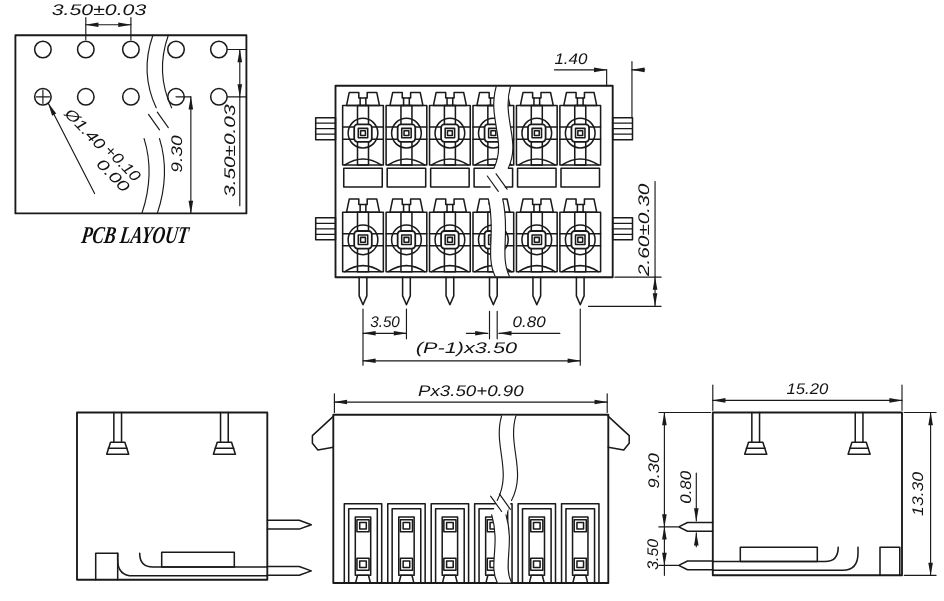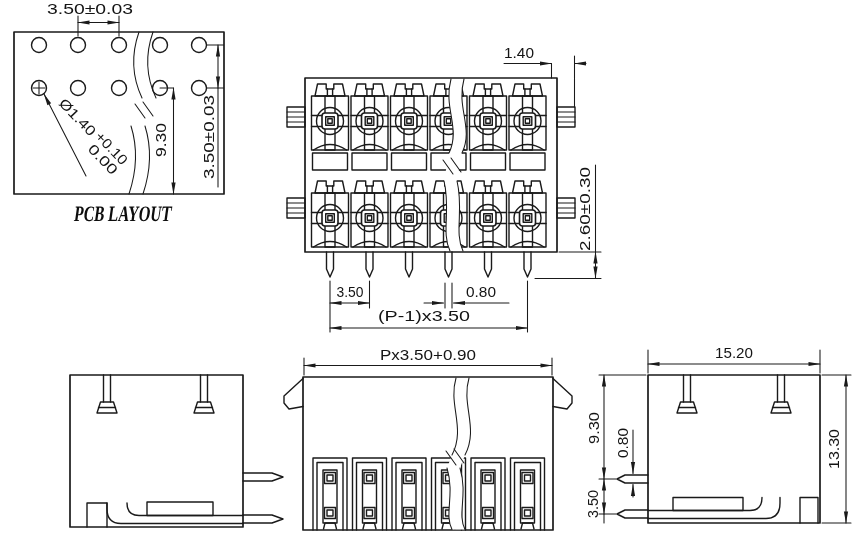--- a/index.html
+++ b/index.html
@@ -1,16 +1,16 @@
 <!DOCTYPE html>
 <html><head>
 <meta charset="utf-8">
 <style>
   html,body{margin:0;padding:0;background:#ffffff;}
-  .stage{width:858px;height:546px;background:#fff;position:relative;overflow:hidden;}
+  .stage{width:858px;height:546px;background:#fff;position:relative;overflow:hidden;font-style:italic;}
   svg{display:block;}
   .ol{fill:none;stroke:#1a1a1a;stroke-width:1.7;stroke-linejoin:round;stroke-linecap:round;}
   .md{fill:none;stroke:#1a1a1a;stroke-width:1.4;stroke-linejoin:round;stroke-linecap:round;}
   .tn{fill:none;stroke:#1a1a1a;stroke-width:1.05;stroke-linecap:round;}
   .wf{fill:#ffffff;stroke:none;}
   .olw{fill:#ffffff;stroke:#1a1a1a;stroke-width:1.6;}
   text{font-family:"Liberation Sans","DejaVu Sans",sans-serif;font-size:14px;fill:#141414;}
   .ttl{font-family:"Liberation Serif","DejaVu Serif",serif;font-weight:bold;font-size:22px;fill:#0d0d0d;}
 </style>
 </head>

